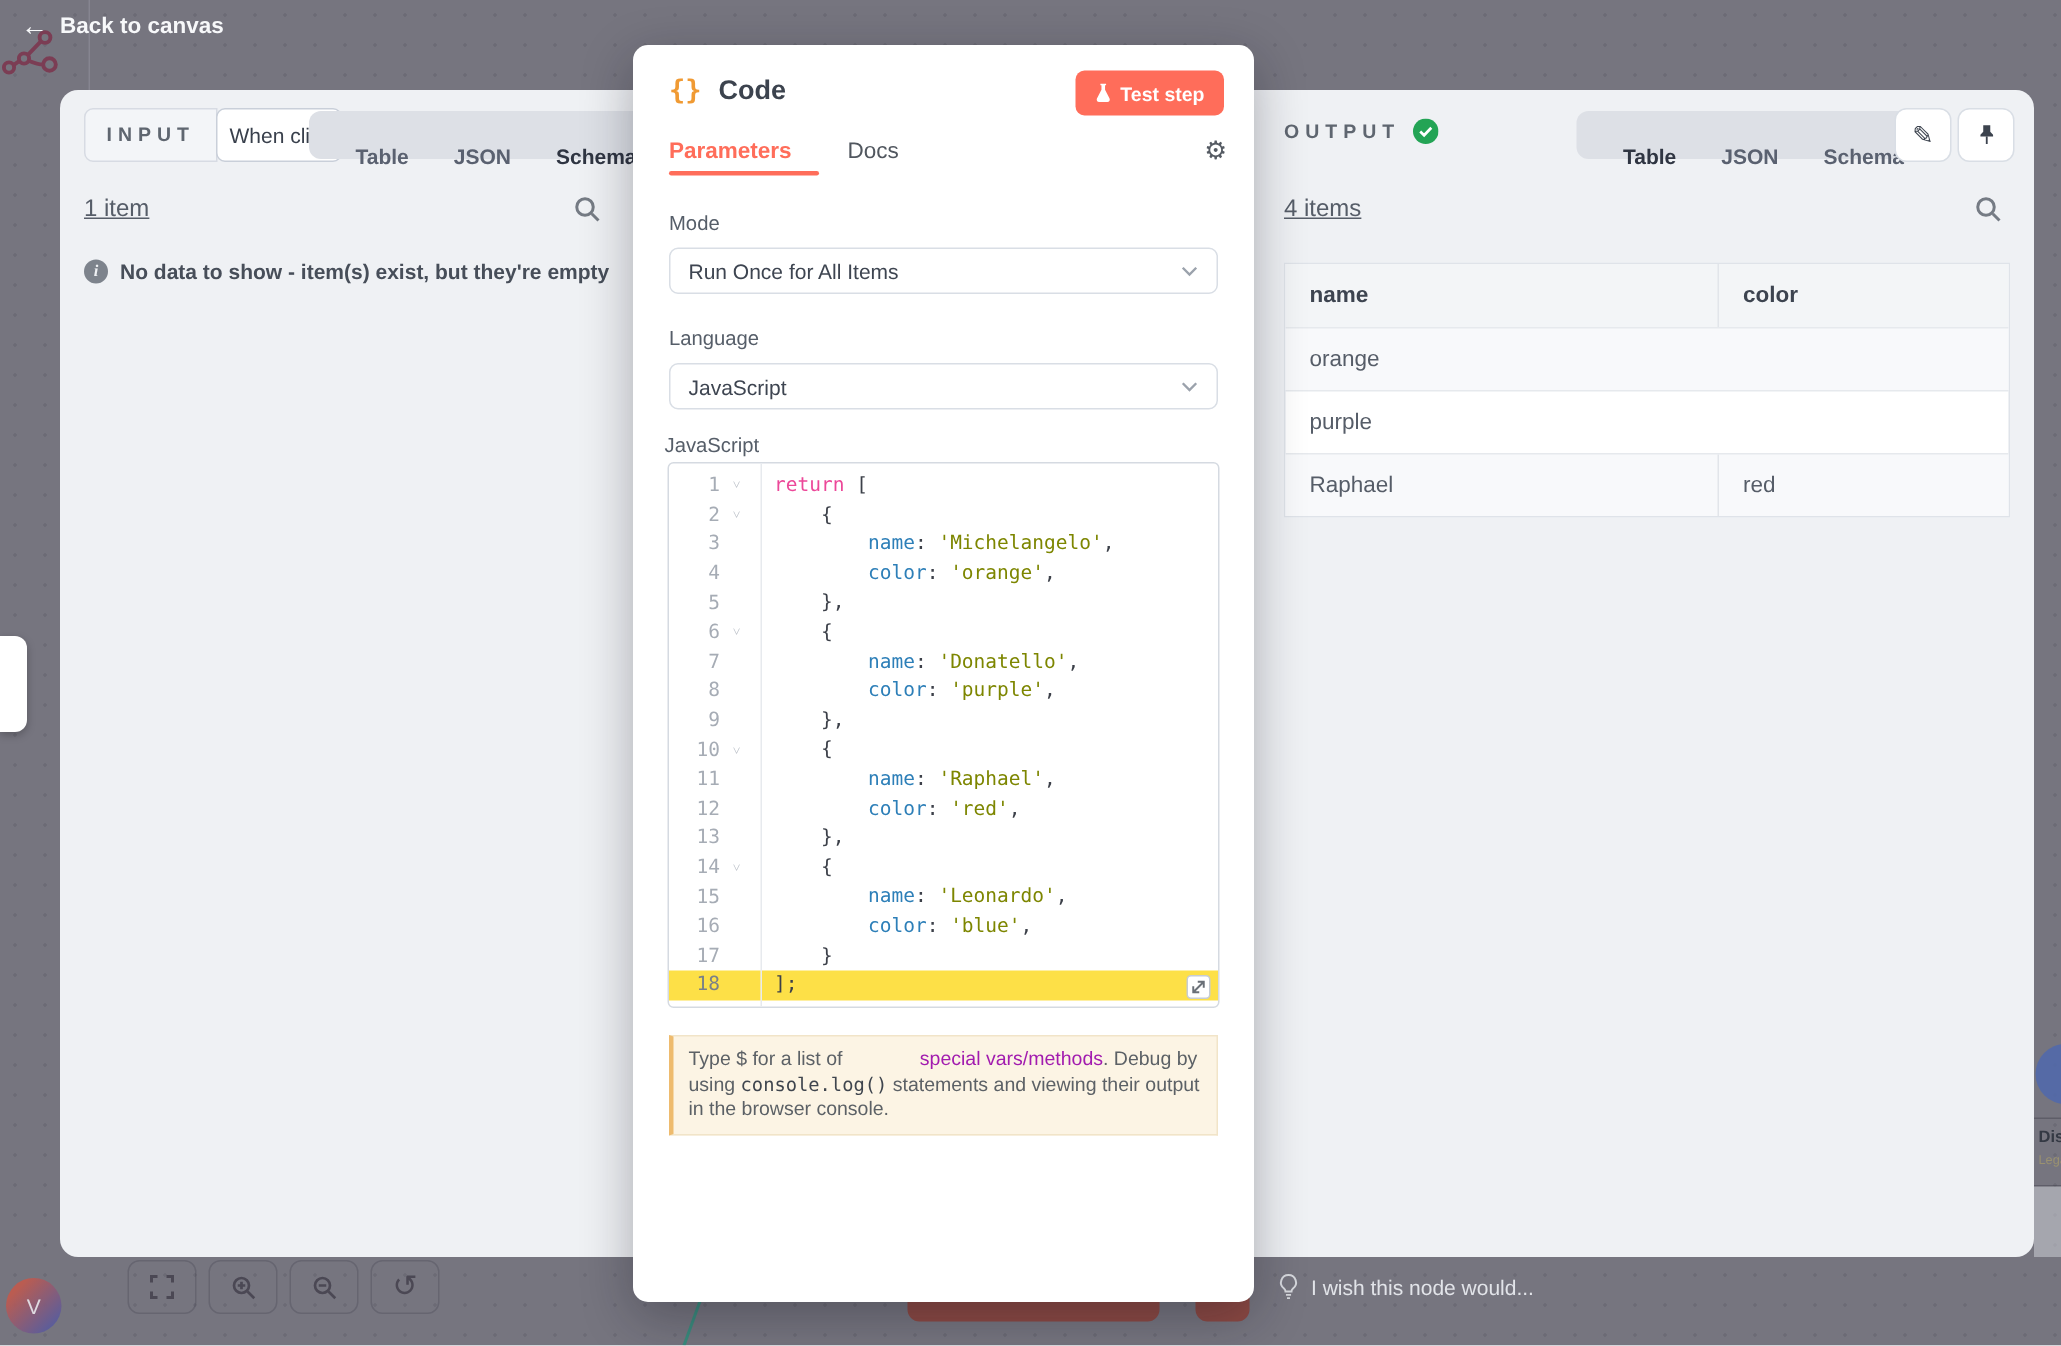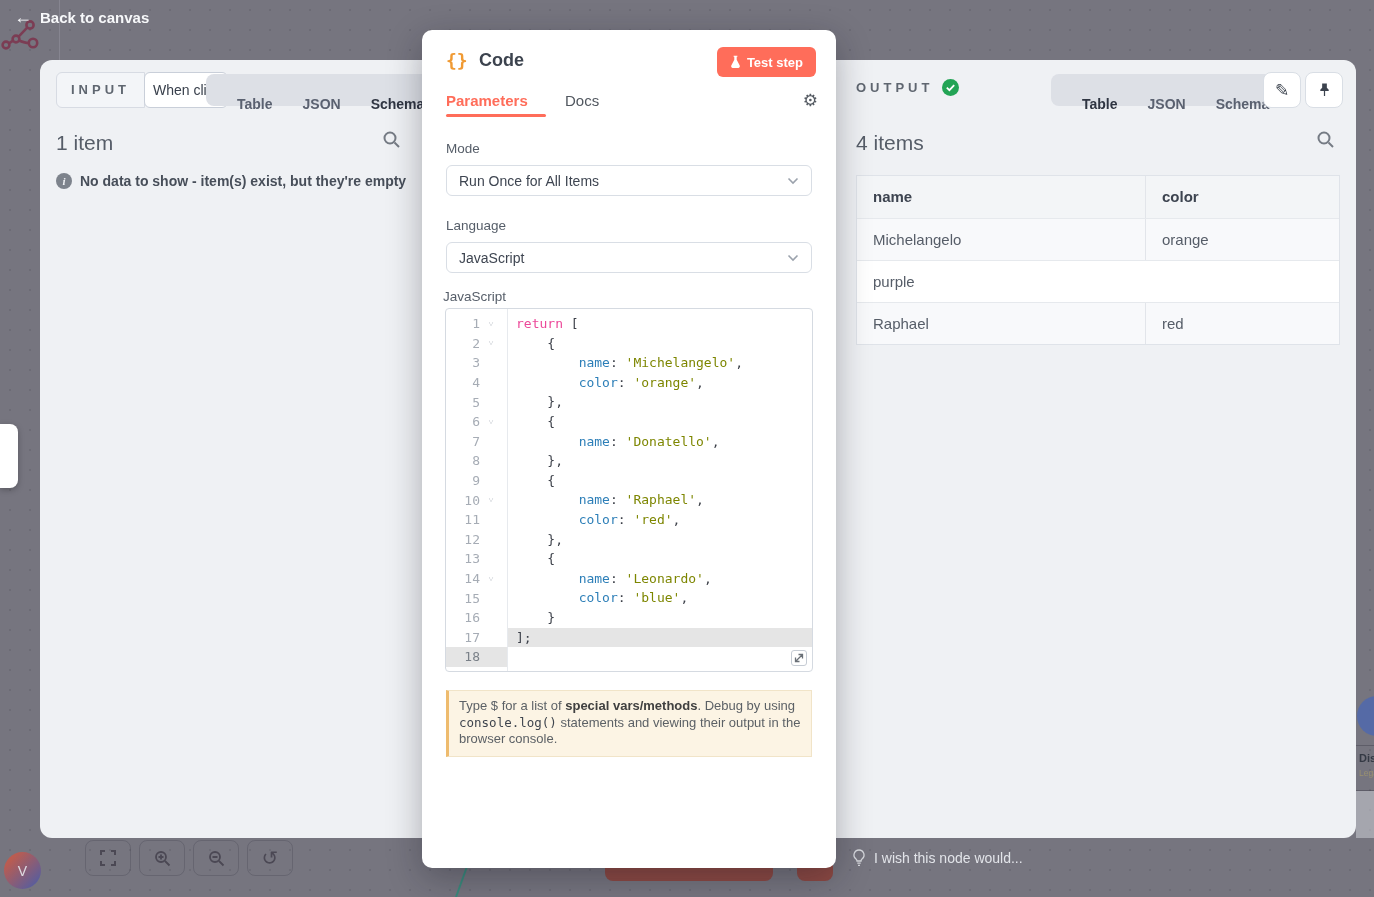--- a/index.html
+++ b/index.html
@@ -45,21 +45,21 @@
                  padding:0 14px; line-height:34px; letter-spacing:4px; font-size:13px;
                  font-weight:700; color:#5f6670;text-align:right; }
   .src-btn { width:84px; background:#fff; border:1px solid #c9cfd9; border-radius:6px; margin-left:-1px;
              line-height:34px; padding:0 8px; font-size:14px; color:#39404c; overflow:hidden; white-space:nowrap; cursor:pointer; }
 
   .seg { display:flex; height:32px; background:#dde0e6; border-radius:8px; padding:16px; }
   .seg span { padding:0 15px; line-height:28px; font-size:14px; font-weight:600; color:#5a6170;
               border-radius:6px; cursor:pointer; white-space:nowrap; }
   .seg span.active { background:#fff; color:#2f3542; font-weight:700; box-shadow:0 1px 2px rgba(0,0,0,0.08); }
 
-  .items-count { font-size:21px; color:#565d68; }
+  .items-count { font-size:16px; color:#565d68;text-decoration:underline; }
   .icon-btn { cursor:pointer; }
   .notice { display:flex; align-items:center; gap:8px; font-size:14px; font-weight:600; color:#474e59; }
   .info-dot { width:16px; height:16px; border-radius:50%; background:#7d838c; color:#eff1f4;
               font-size:11px; font-weight:700; display:flex; align-items:center; justify-content:center;
               font-family:"Liberation Serif", serif; font-style:italic; flex:none; }
 
   .sq-btn { width:38px; height:36px; background:#fff; border:1px solid #d9dee5; border-radius:8px;
             display:flex; align-items:center; justify-content:center; cursor:pointer; }
 
   
@@ -95,32 +95,32 @@
   .select .chev { margin-left:auto; }
 
   .editor { left:23px; top:278px; width:368px; height:364px; border:1px solid #d5dae1; border-radius:4px;
             font-family:"DejaVu Sans Mono", monospace; font-size:13px; display:flex; overflow:hidden; background:#fff; }
   .gutter { width:62px; border-right:1px solid #e7eaee; padding-top:5px; flex:none; }
   .gline { height:19.6px; display:flex; align-items:center; }
   .gline .num { width:34px; text-align:right; color:#a6acb5; }
   .gline .fold { width:22px; text-align:center; color:#b9bec6; font-size:9px; cursor:pointer; }
   .codecol { flex:1; padding-top:5px; position:relative; }
   .cline { height:19.6px; padding-left:8px; white-space:pre; line-height:19.6px; }
-  .gline.active, .cline.active { background:#e5e5e5; }
+  .gline.active, .cline.active { background:#fde047; }
   .gline.active .num { color:#7a8088; }
   .tk-k { color:#ec4899;margin-top:28px; }
   .tk-p { color:#2d7fb8; }
   .tk-s { color:#7d8600; }
   .tk-t { color:#3c4049; }
   .resize-handle { position:absolute; right:5px; bottom:5px; width:16px; height:16px; border:1px solid #c6ccd4;
                    border-radius:3px; background:#fff; display:flex; align-items:center; justify-content:center; cursor:nwse-resize; }
 
   .hint { left:24px; top:660px; width:366px; background:#fcf4e4; border:1px solid #f1e4c8;
           border-left:3px solid #eebb6e; padding:7px 10px 8px; font-size:13px; color:#5c6166; line-height:16.5px; }
-  .hint .lnk { color:#404040; font-weight:700; cursor:pointer; }
+  .hint .lnk { color:#a21caf; font-weight:400; cursor:pointer;margin-left:48px; }
   .hint .code { font-family:"DejaVu Sans Mono", monospace; font-size:12.5px; color:#3f454e; }
 
   .out-label-row { left:856px; top:79px; display:flex; align-items:center; gap:9px; }
   .cap-label { letter-spacing:4px; font-size:13px; font-weight:700; color:#5f6670; }
 
   .wish { position:absolute; left:852px; top:849px; display:flex; align-items:center; gap:8px; z-index:6;
           color:#e2e4e9; font-size:14px; cursor:pointer; }
 </style>
 </head>
 <body>
@@ -242,21 +242,20 @@
     <circle cx="8" cy="8" r="5.5"></circle>
       <path d="M12.5 12.5 L17 17"></path>
   </svg>
 
   <div class="panel-item out-table" id="out-table">
       <div class="trow thead">
         <div>name</div>
         <div>color</div>
       </div>
       <div class="trow tbody-row alt">
-        <div>Michelangelo</div>
         <div>orange</div>
       </div>
       <div class="trow tbody-row">
         <div>purple</div>
       </div>
       <div class="trow tbody-row alt">
         <div>Raphael</div>
         <div>red</div>
       </div>
     </div>
@@ -379,20 +378,21 @@
           </div>
         </div>
       <div class="codecol" id="editor-code">
           <div class="cline"><span class="tk-k">return</span><span class="tk-t"> [</span></div>
           <div class="cline"><span class="tk-t">    {</span></div>
           <div class="cline"><span class="tk-t">        </span><span class="tk-p">name</span><span class="tk-t">: </span><span class="tk-s">'Michelangelo'</span><span class="tk-t">,</span></div>
           <div class="cline"><span class="tk-t">        </span><span class="tk-p">color</span><span class="tk-t">: </span><span class="tk-s">'orange'</span><span class="tk-t">,</span></div>
           <div class="cline"><span class="tk-t">    },</span></div>
           <div class="cline"><span class="tk-t">    {</span></div>
           <div class="cline"><span class="tk-t">        </span><span class="tk-p">name</span><span class="tk-t">: </span><span class="tk-s">'Donatello'</span><span class="tk-t">,</span></div>
+          <div class="cline"><span class="tk-t">        </span><span class="tk-p">color</span><span class="tk-t">: </span><span class="tk-s">'purple'</span><span class="tk-t">,</span></div>
           <div class="cline"><span class="tk-t">    },</span></div>
           <div class="cline"><span class="tk-t">    {</span></div>
           <div class="cline"><span class="tk-t">        </span><span class="tk-p">name</span><span class="tk-t">: </span><span class="tk-s">'Raphael'</span><span class="tk-t">,</span></div>
           <div class="cline"><span class="tk-t">        </span><span class="tk-p">color</span><span class="tk-t">: </span><span class="tk-s">'red'</span><span class="tk-t">,</span></div>
           <div class="cline"><span class="tk-t">    },</span></div>
           <div class="cline"><span class="tk-t">    {</span></div>
           <div class="cline"><span class="tk-t">        </span><span class="tk-p">name</span><span class="tk-t">: </span><span class="tk-s">'Leonardo'</span><span class="tk-t">,</span></div>
           <div class="cline"><span class="tk-t">        </span><span class="tk-p">color</span><span class="tk-t">: </span><span class="tk-s">'blue'</span><span class="tk-t">,</span></div>
           <div class="cline"><span class="tk-t">    }</span></div>
           <div class="cline active"><span class="tk-t">];</span></div>

